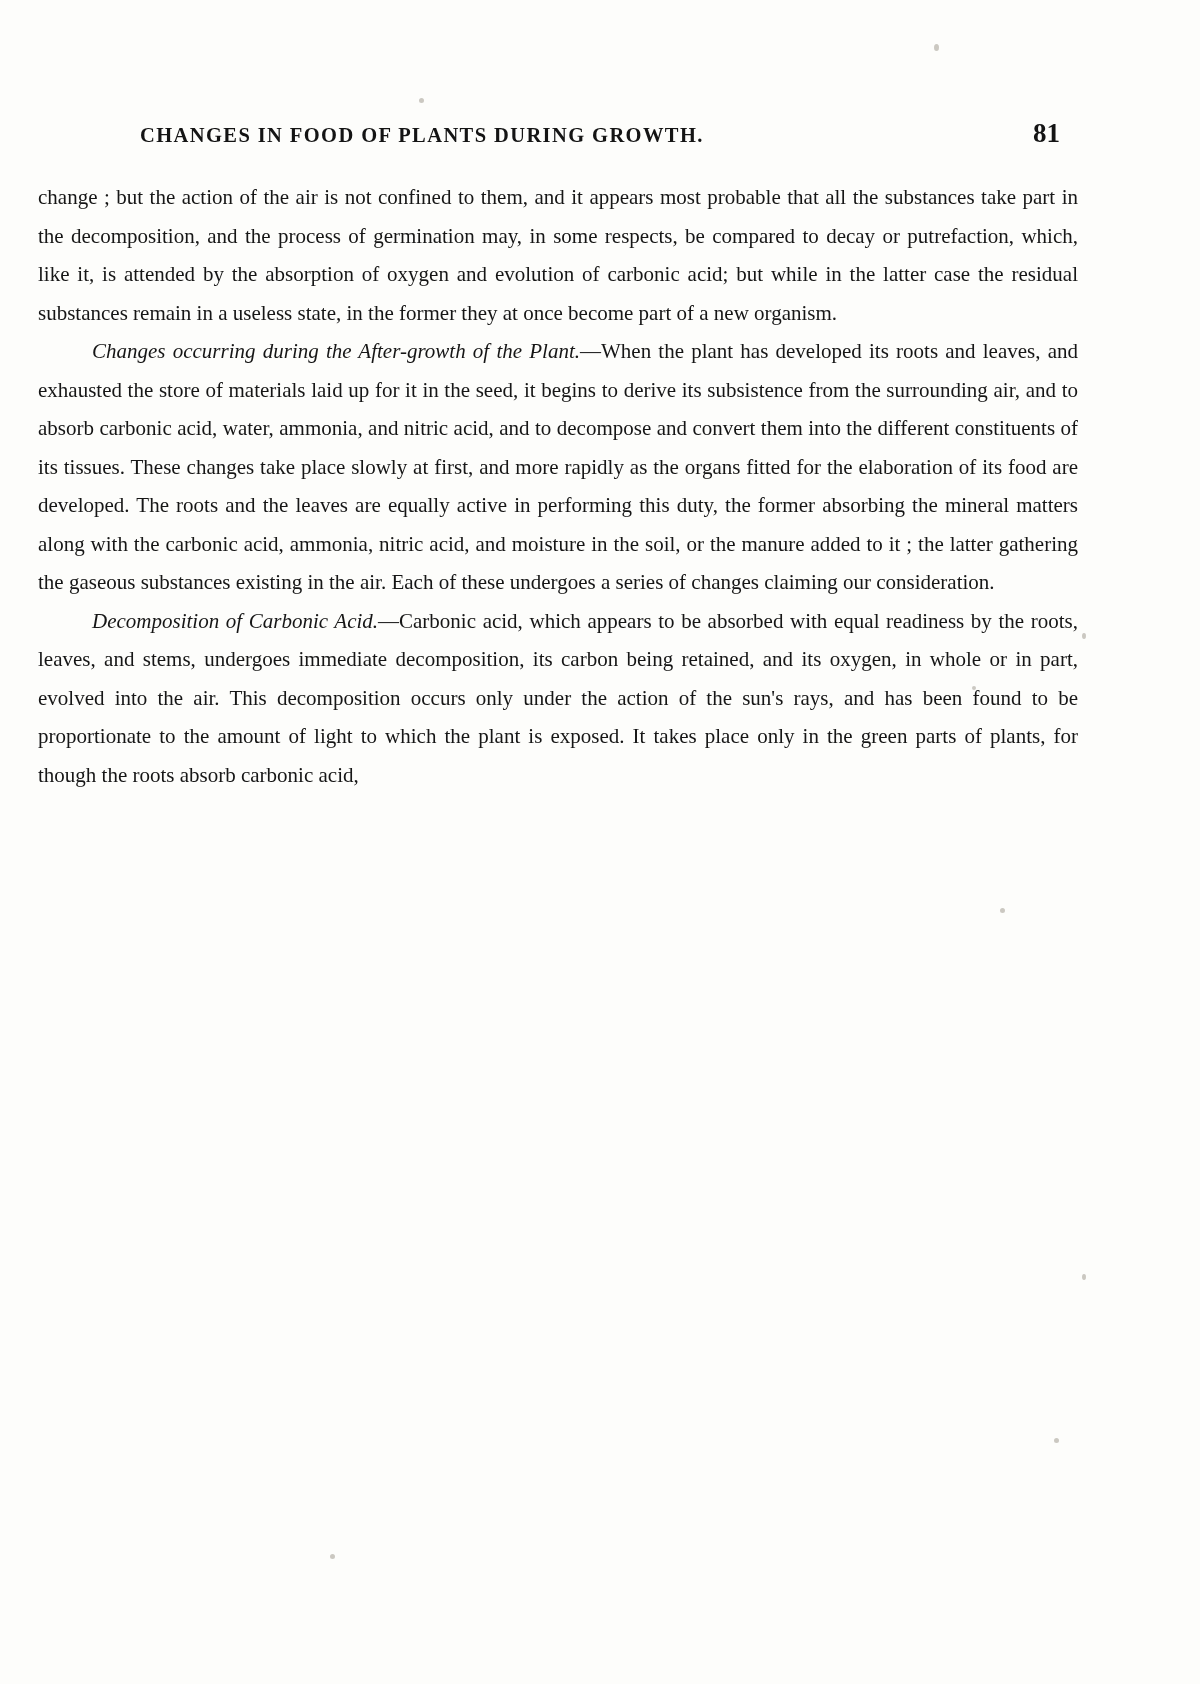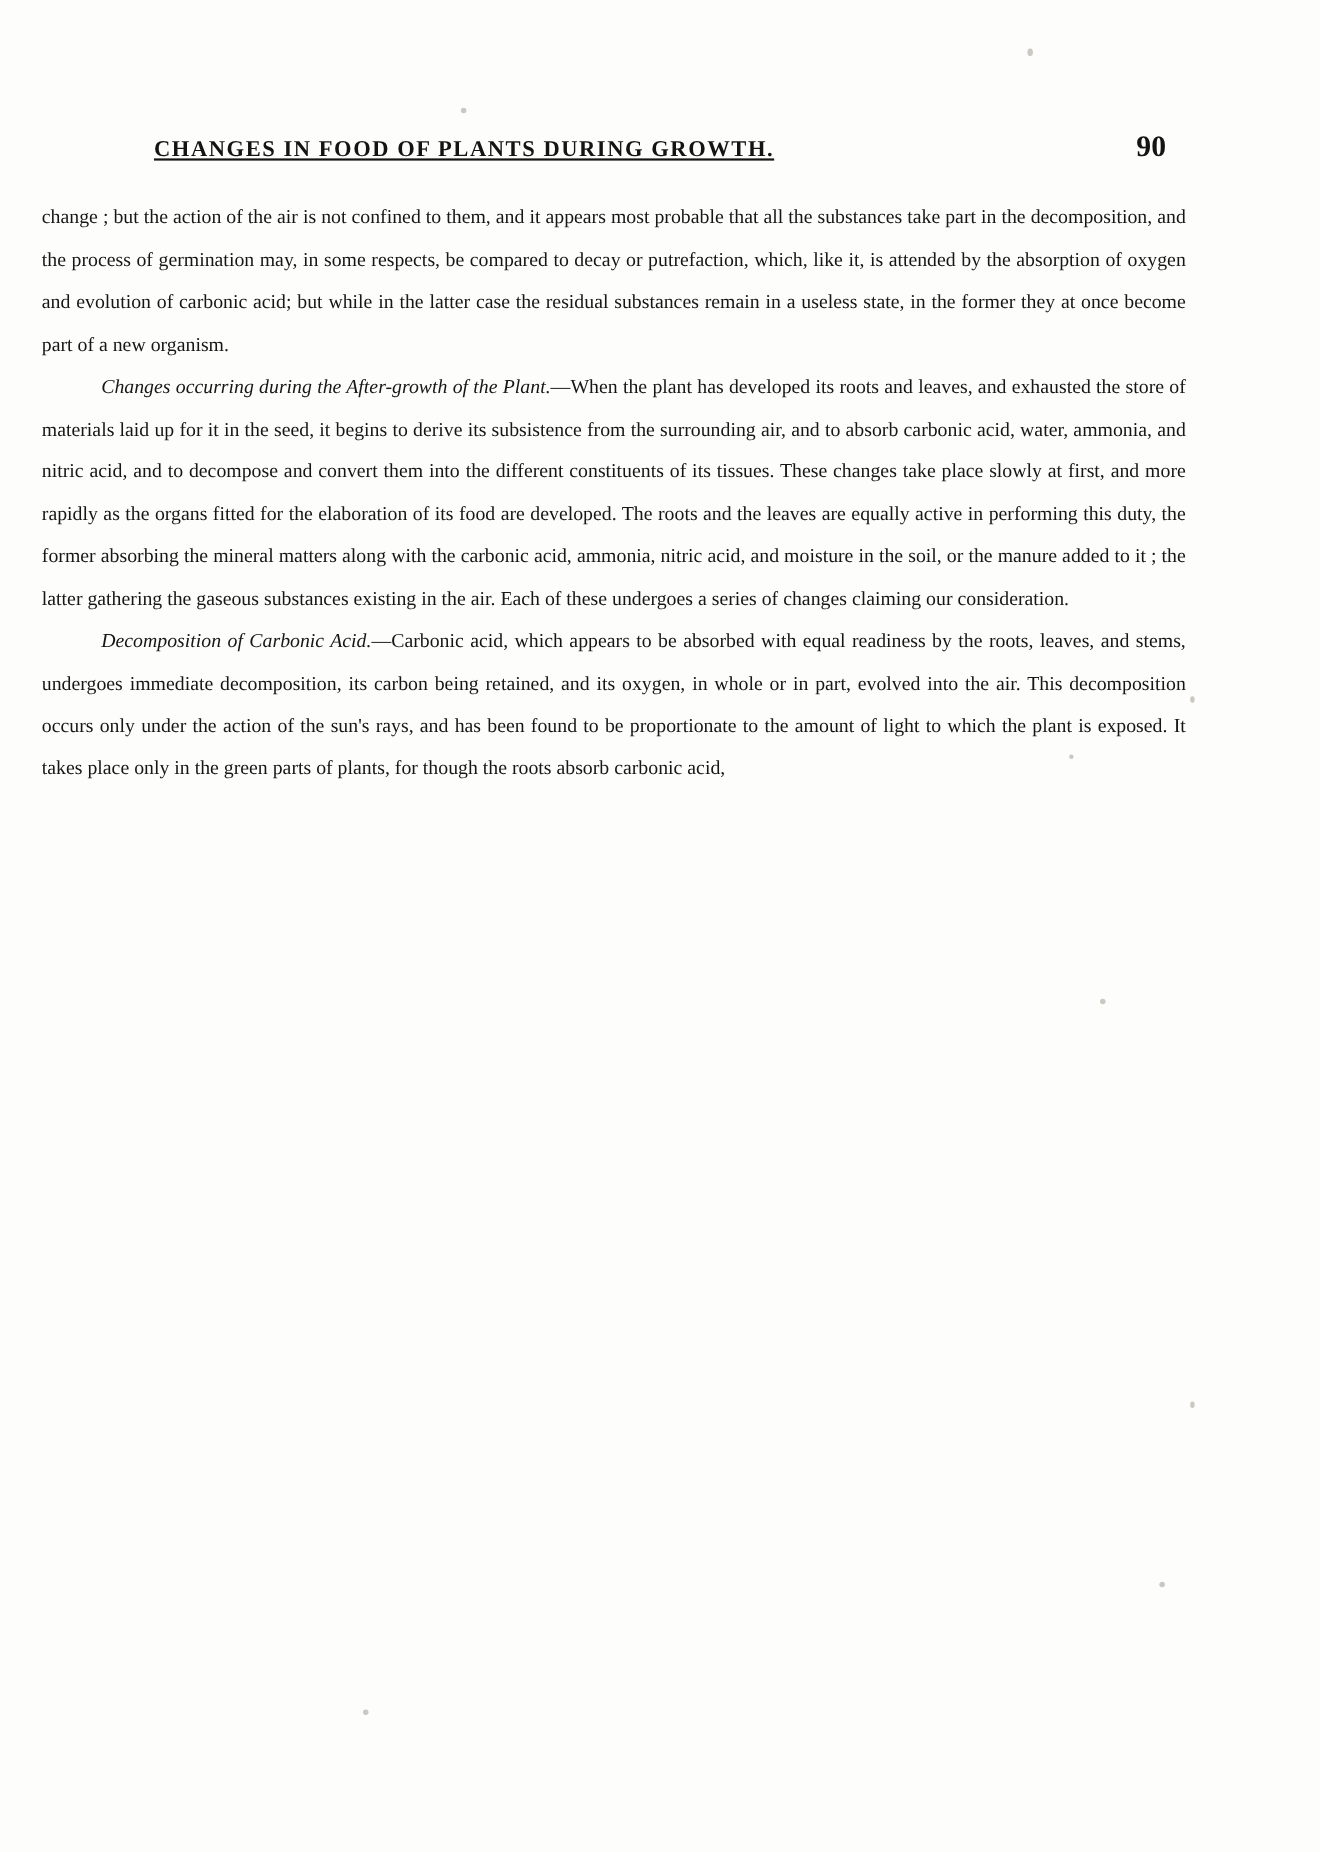--- a/index.html
+++ b/index.html
@@ -32,35 +32,34 @@
     justify-content: space-between;
   }
   .running-head {
     font-family: "Liberation Serif", serif;
     font-size: 20.5px;
     letter-spacing: 1.4px;
     font-weight: 700;
     text-transform: uppercase;
     color: #141414;
     white-space: nowrap;
-    text-decoration: underline;
   }
   .page-number {
     font-family: "Liberation Serif", serif;
     font-size: 27px;
     font-weight: 700;
     color: #141414;
     margin-left: 18px;
   }
   .body-text {
     position: absolute;
     top: 178px;
     left: 38px;
     width: 1040px;
-    font-size: 18px;
+    font-size: 21px;
     line-height: 38.5px;
     text-align: justify;
     text-justify: inter-word;
     color: #161616;
   }
   .body-text p {
     margin: 0;
     text-indent: 0;
   }
   .body-text p.indented {
@@ -78,21 +77,21 @@
     opacity: .75;
   }
 </style>
 </head>
 <body>
 
 <div class="page">
 
   <div class="header">
     <div class="running-head">CHANGES IN FOOD OF PLANTS DURING GROWTH.</div>
-    <div class="page-number">90</div>
+    <div class="page-number">81</div>
   </div>
 
   <div class="body-text">
     <p>
       <span>change ; but the action of the air is not confined to them, and it appears most probable that all the substances take part in the decomposition, and the process of germination may, in some respects, be compared to decay or putrefaction, which, like it, is attended by the absorption of oxygen and evolution of carbonic acid; but while in the latter case the residual substances remain in a useless state, in the former they at once become part of a new organism.</span>
     </p>
     <p class="indented">
       <span class="run-in">Changes occurring during the After-growth of the Plant.</span><span>—When the plant has developed its roots and leaves, and exhausted the store of materials laid up for it in the seed, it begins to derive its subsistence from the surrounding air, and to absorb carbonic acid, water, ammonia, and nitric acid, and to decompose and convert them into the different constituents of its tissues.   These changes take place slowly at first, and more rapidly as the organs fitted for the elaboration of its food are developed.   The roots and the leaves are equally active in performing this duty, the former absorbing the mineral matters along with the carbonic acid, ammonia, nitric acid, and moisture in the soil, or the manure added to it ; the latter gathering the gaseous substances existing in the air.   Each of these undergoes a series of changes claiming our consideration.</span>
     </p>
     <p class="indented">

